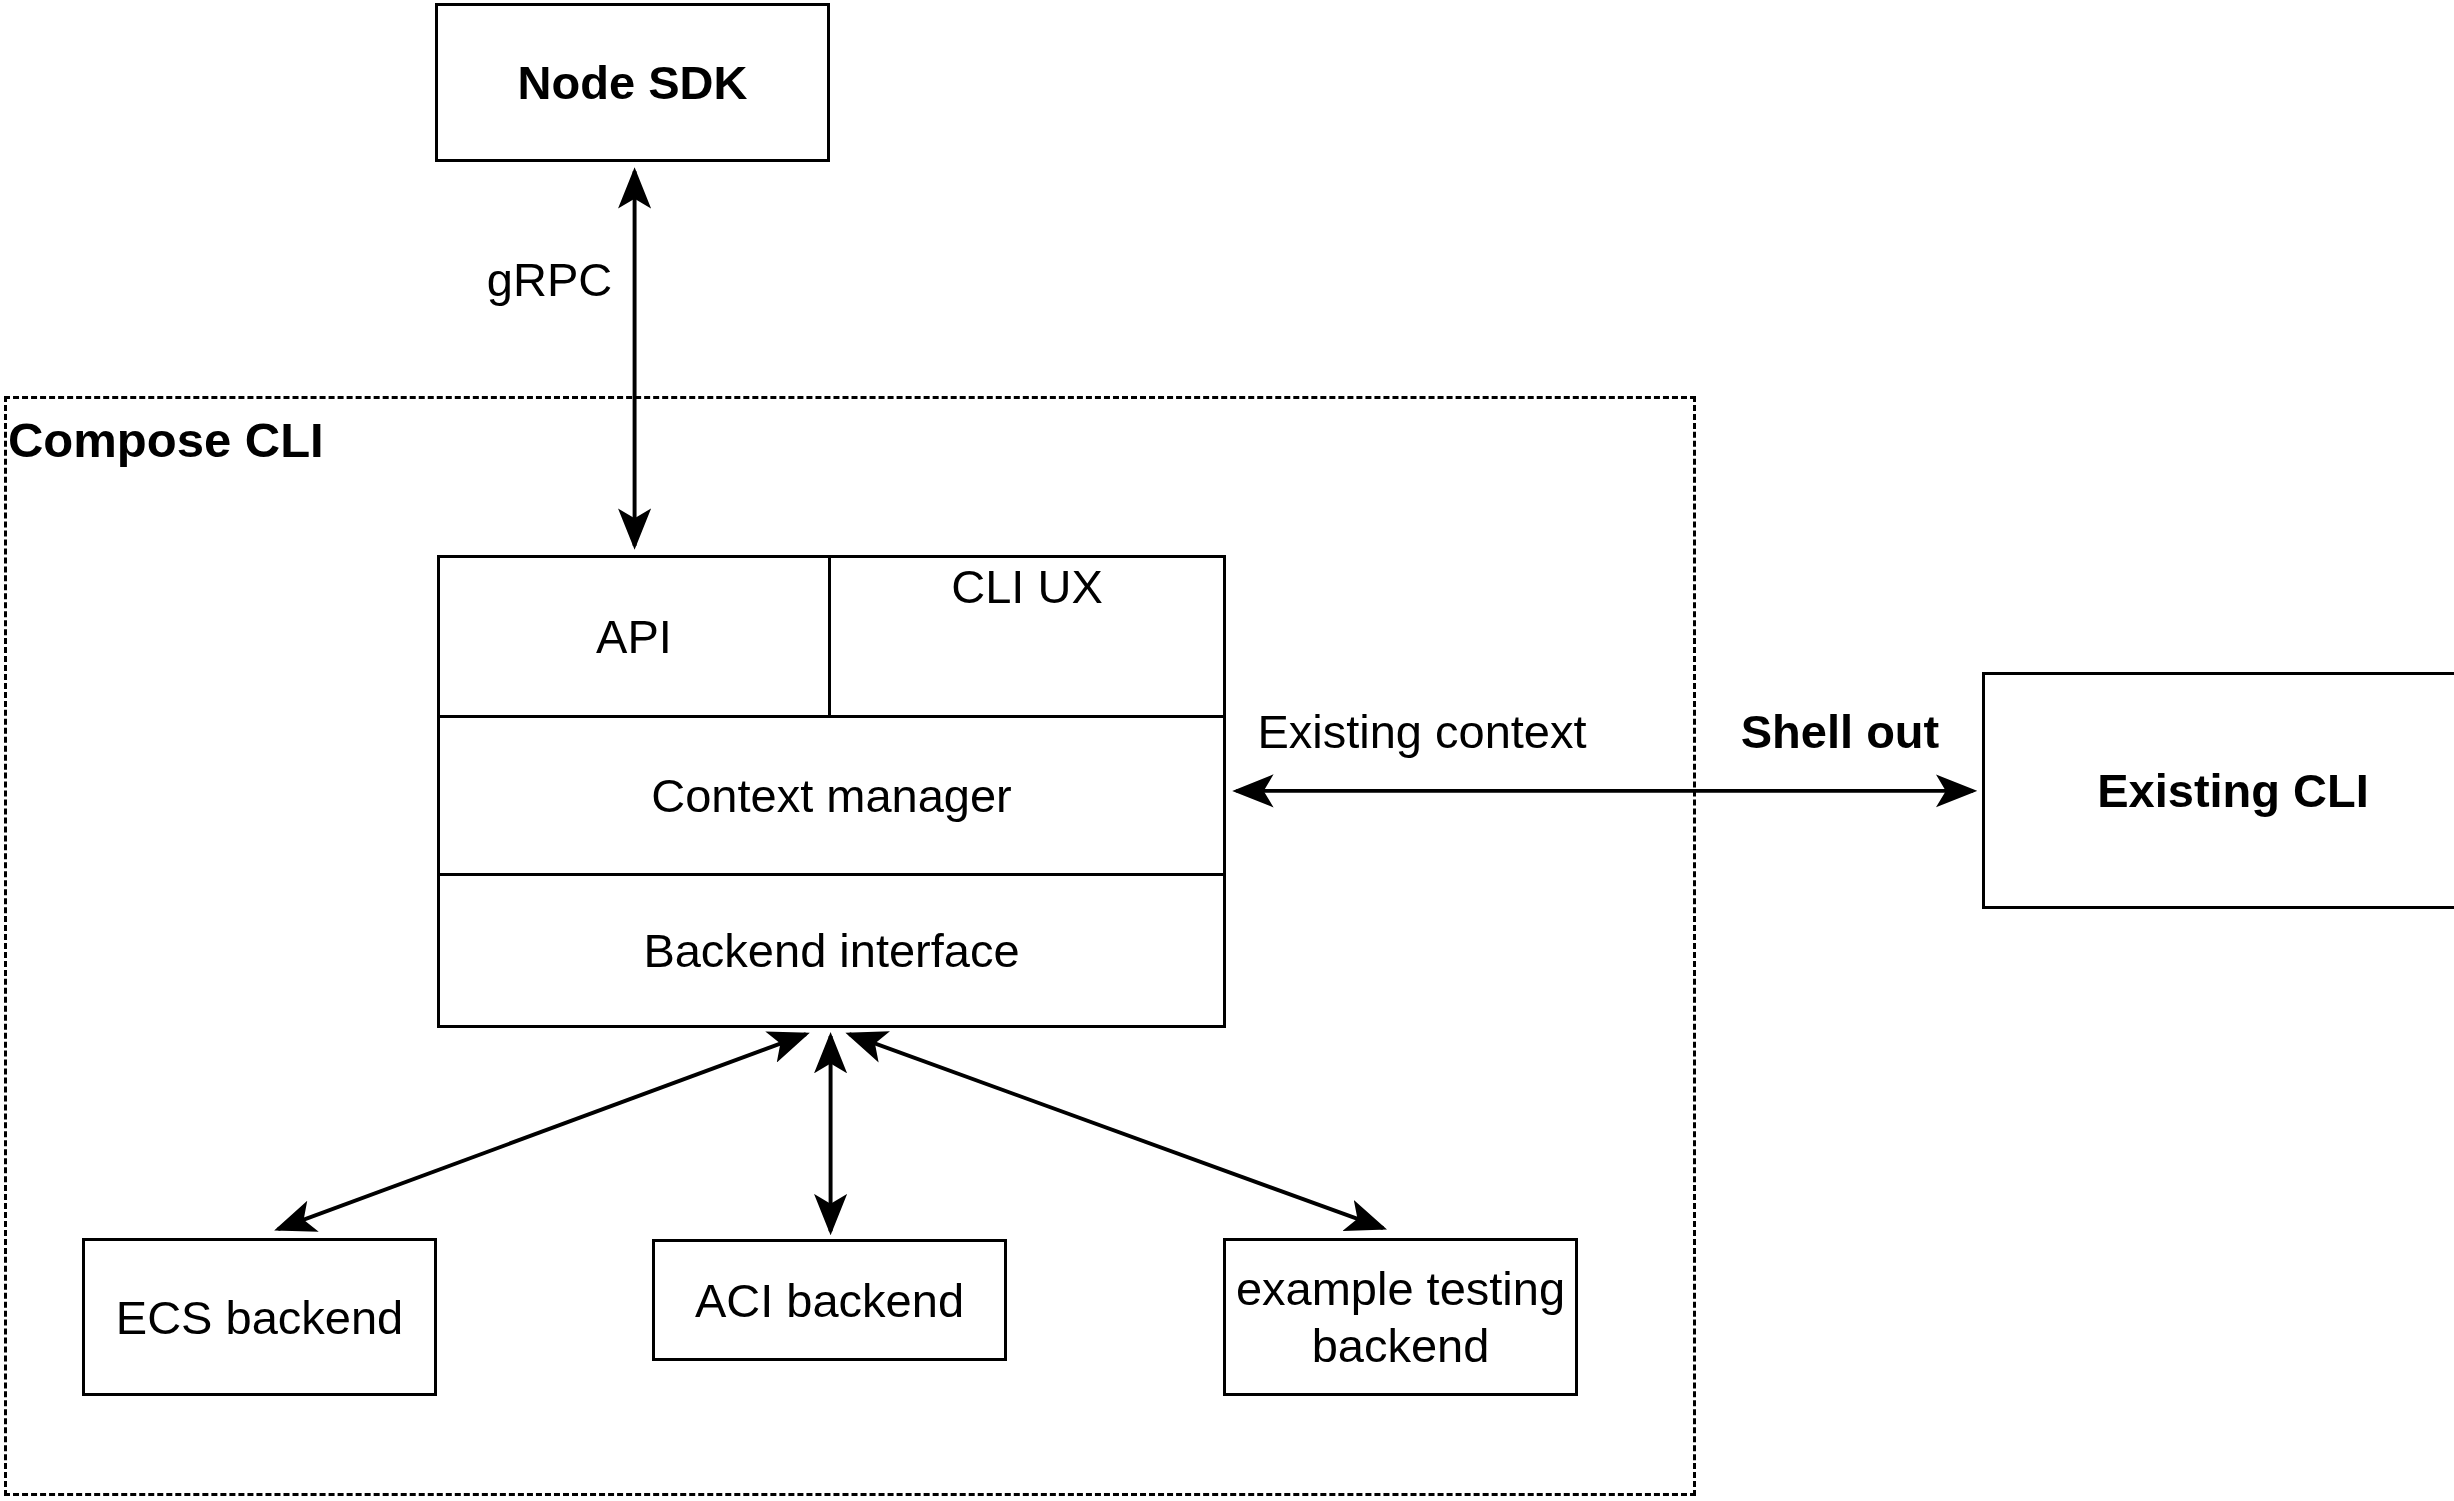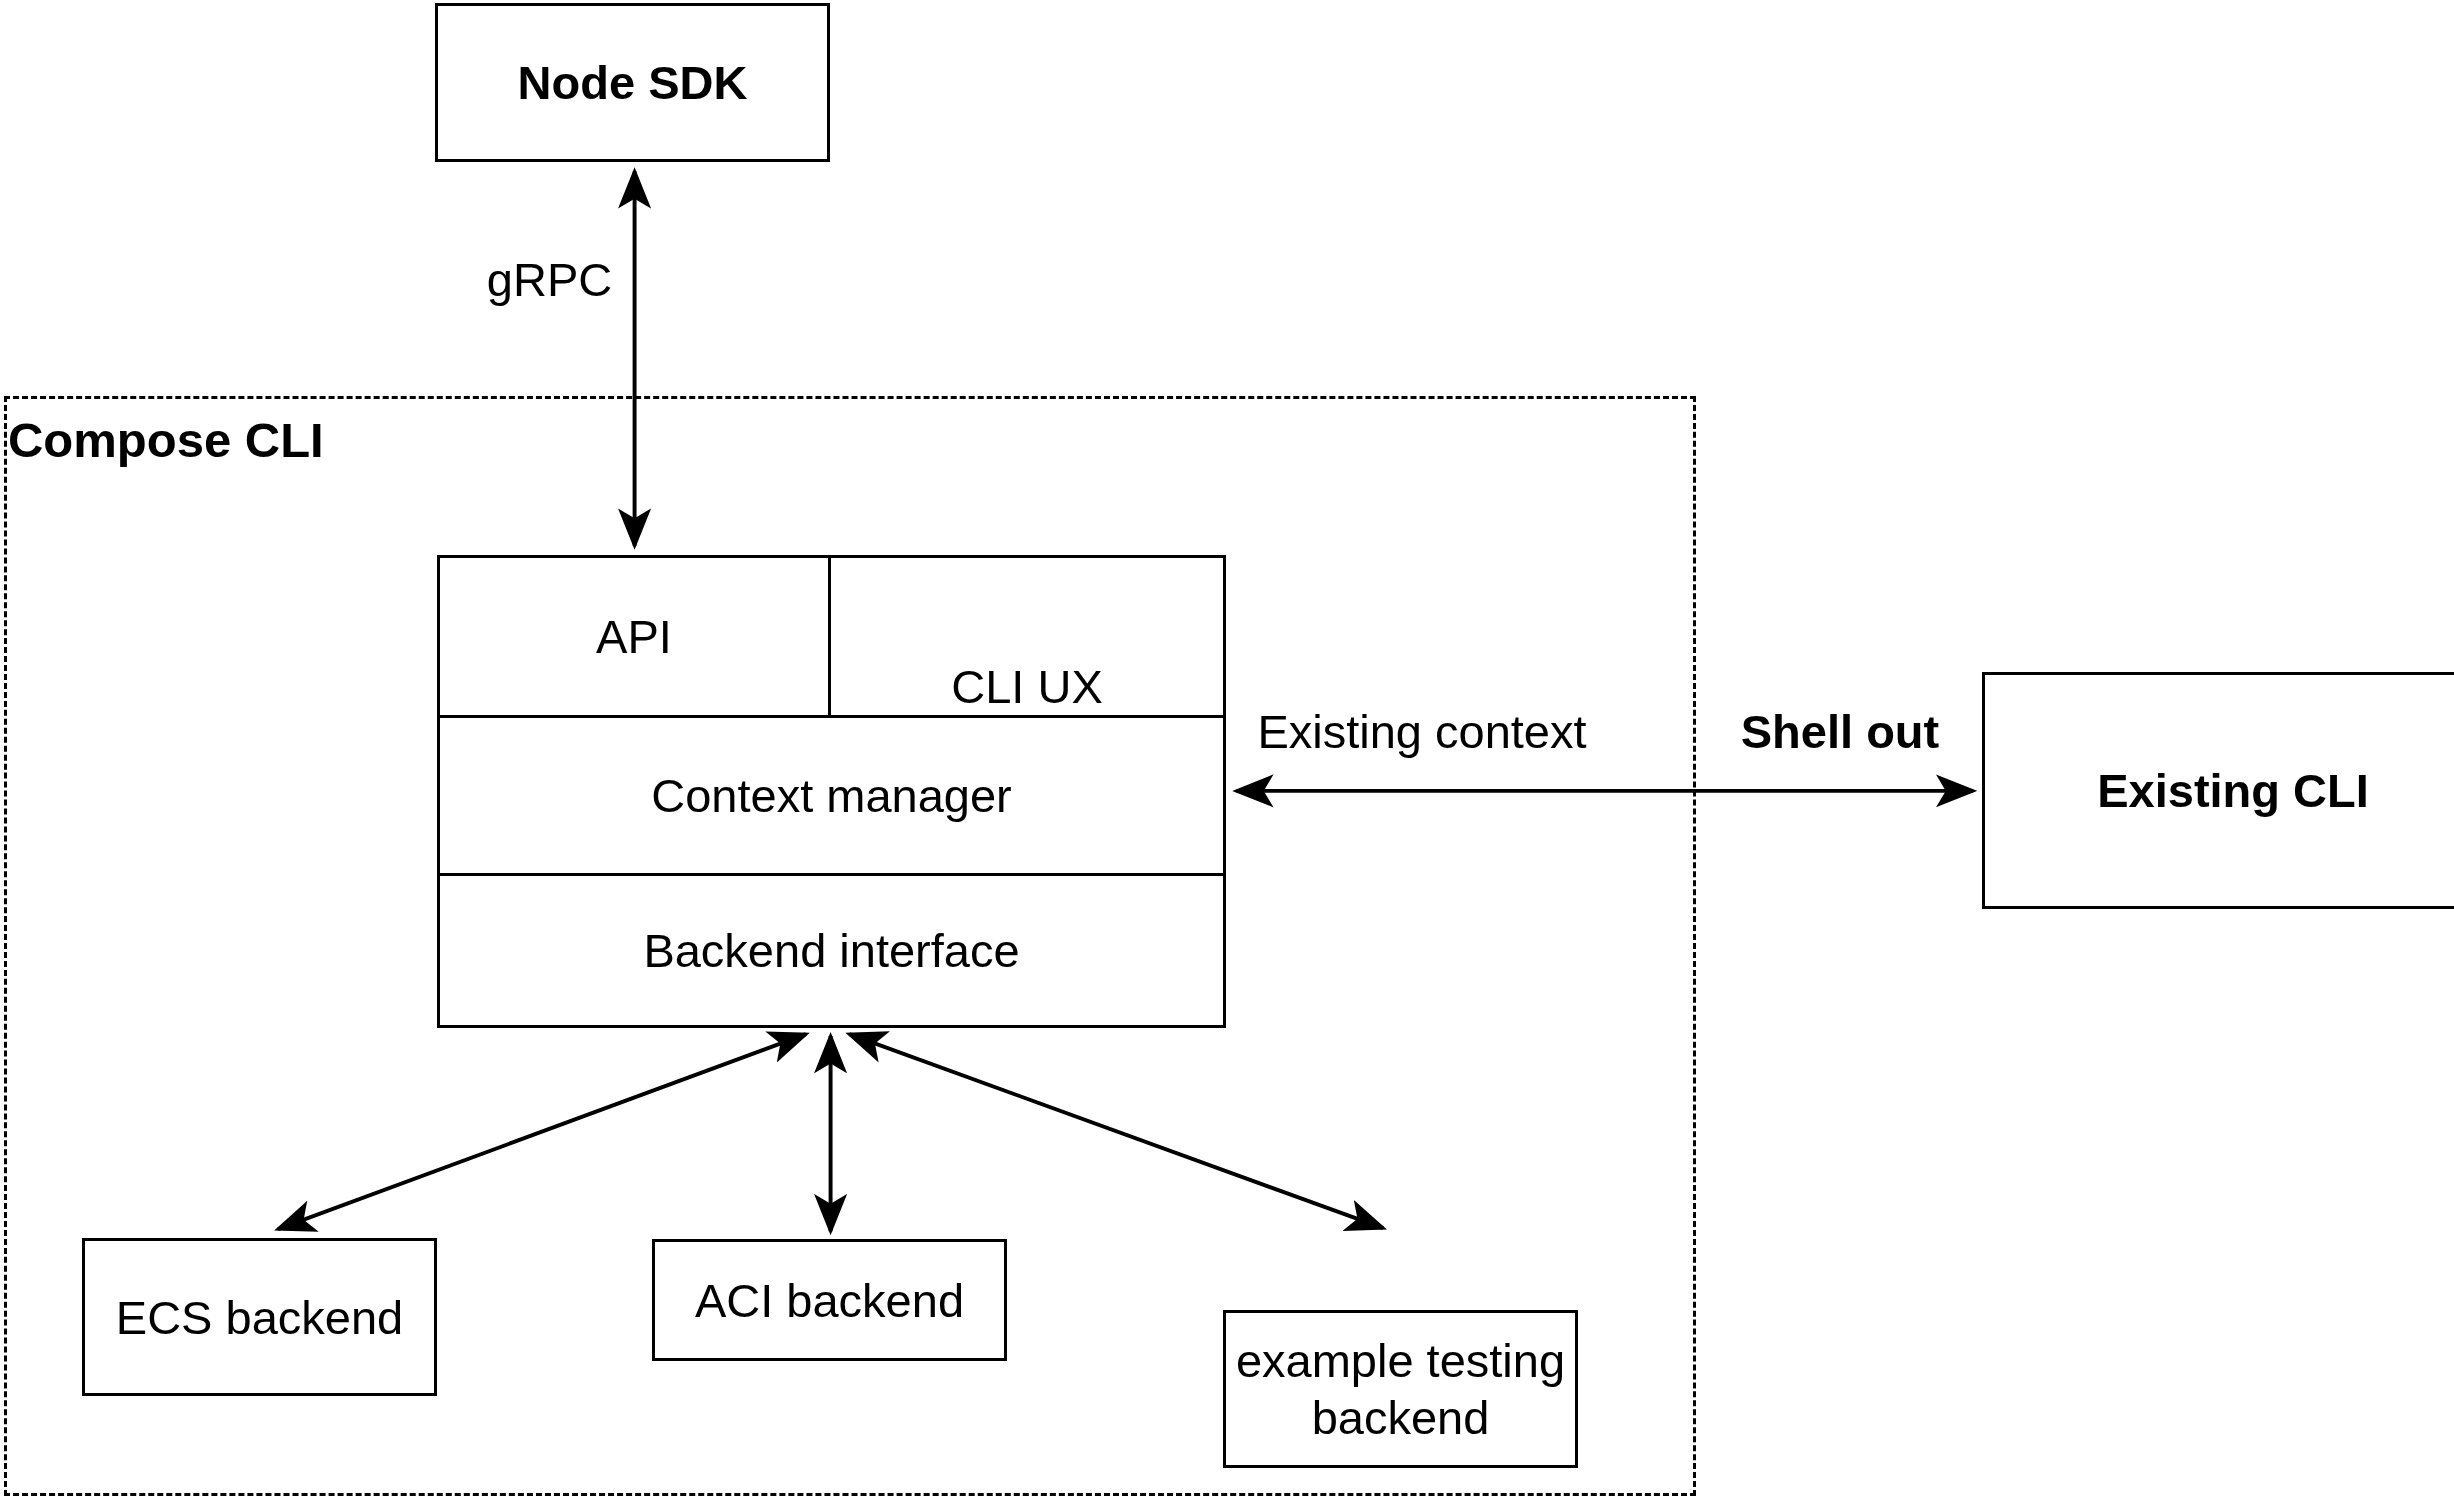--- a/index.html
+++ b/index.html
@@ -27,29 +27,29 @@
     font-weight:bold;white-space:nowrap;
   }
   
   #stack{
     position:absolute;left:437px;top:555px;width:789px;height:473px;
     border:3.9px solid #000;box-sizing:border-box;background:#fff;
     display:flex;flex-direction:column;
   }
   #stack .row-top{height:157px;border-bottom:3.9px solid #000;display:flex;box-sizing:content-box;}
   #stack .cell-api{width:388px;border-right:3.9px solid #000;display:flex;align-items:center;justify-content:center;}
-  #stack .cell-cli{flex:1;display:flex;align-items:flex-end;justify-content:center;}
+  #stack .cell-cli{flex:1;display:flex;align-items:flex-start;justify-content:center;}
   #stack .row-mid{height:155px;border-bottom:3.9px solid #000;display:flex;align-items:center;justify-content:center;}
   #stack .row-bot{flex:1;display:flex;align-items:center;justify-content:center;}
   #arrows{position:absolute;left:0;top:0;width:2455px;height:1501px;}
   #node-sdk{left:435px;top:3px;width:395px;height:159px;}
   #existing-cli{left:1982px;top:672px;width:502px;height:237px;}
   #ecs-backend{left:82px;top:1238px;width:355px;height:158px;}
   #aci-backend{left:652px;top:1239px;width:355px;height:122px;}
-  #example-backend{left:1223px;top:1310px;width:355px;height:158px;padding:0 8px;}
+  #example-backend{left:1223px;top:1238px;width:355px;height:158px;padding:0 8px;}
   #grpc-label{left:451px;top:251px;width:197px;}
   #existing-context-label{left:1225px;top:703px;width:394px;}
   #shell-out-label{left:1692px;top:703px;width:296px;font-weight:bold;}
 </style>
 </head>
 <body>
 
 <div id="stage">
 
   <div id="compose-container" style="left:3.9px;top:396px;width:1692px;height:1100px;"></div>

